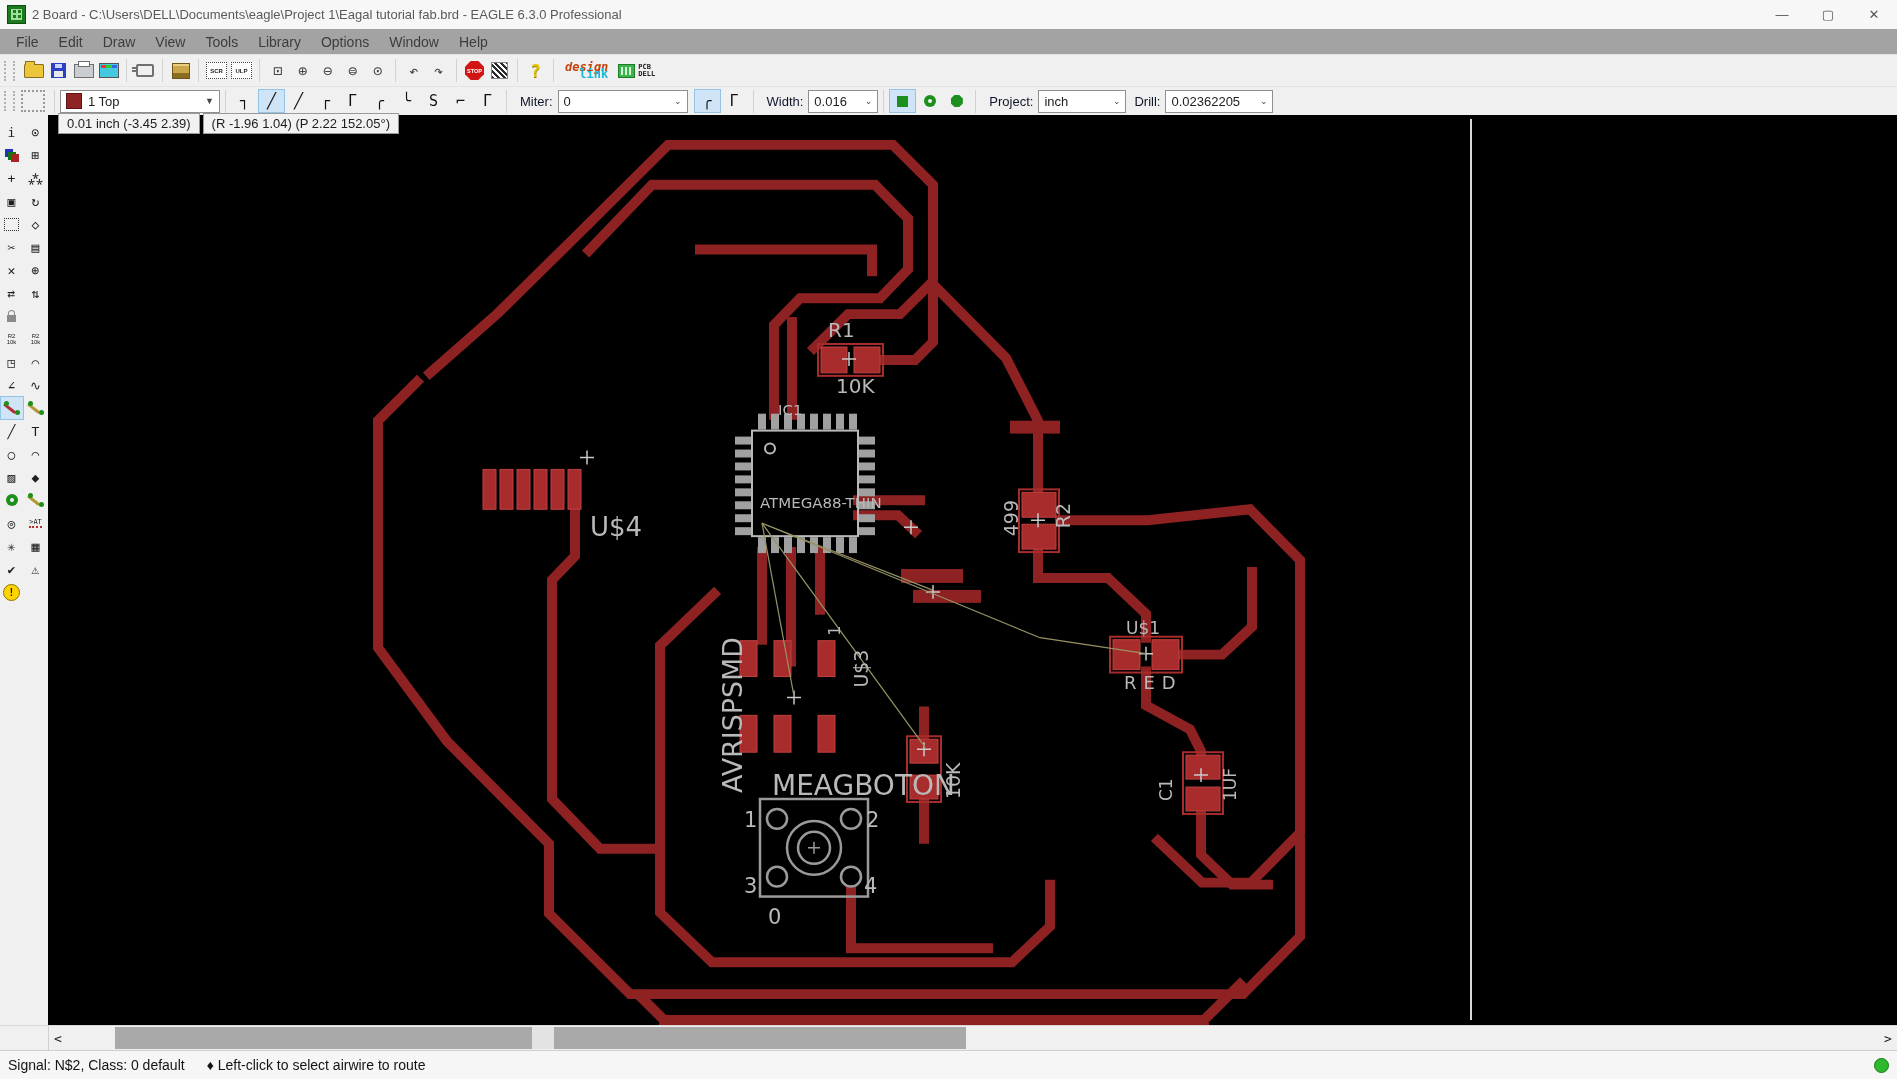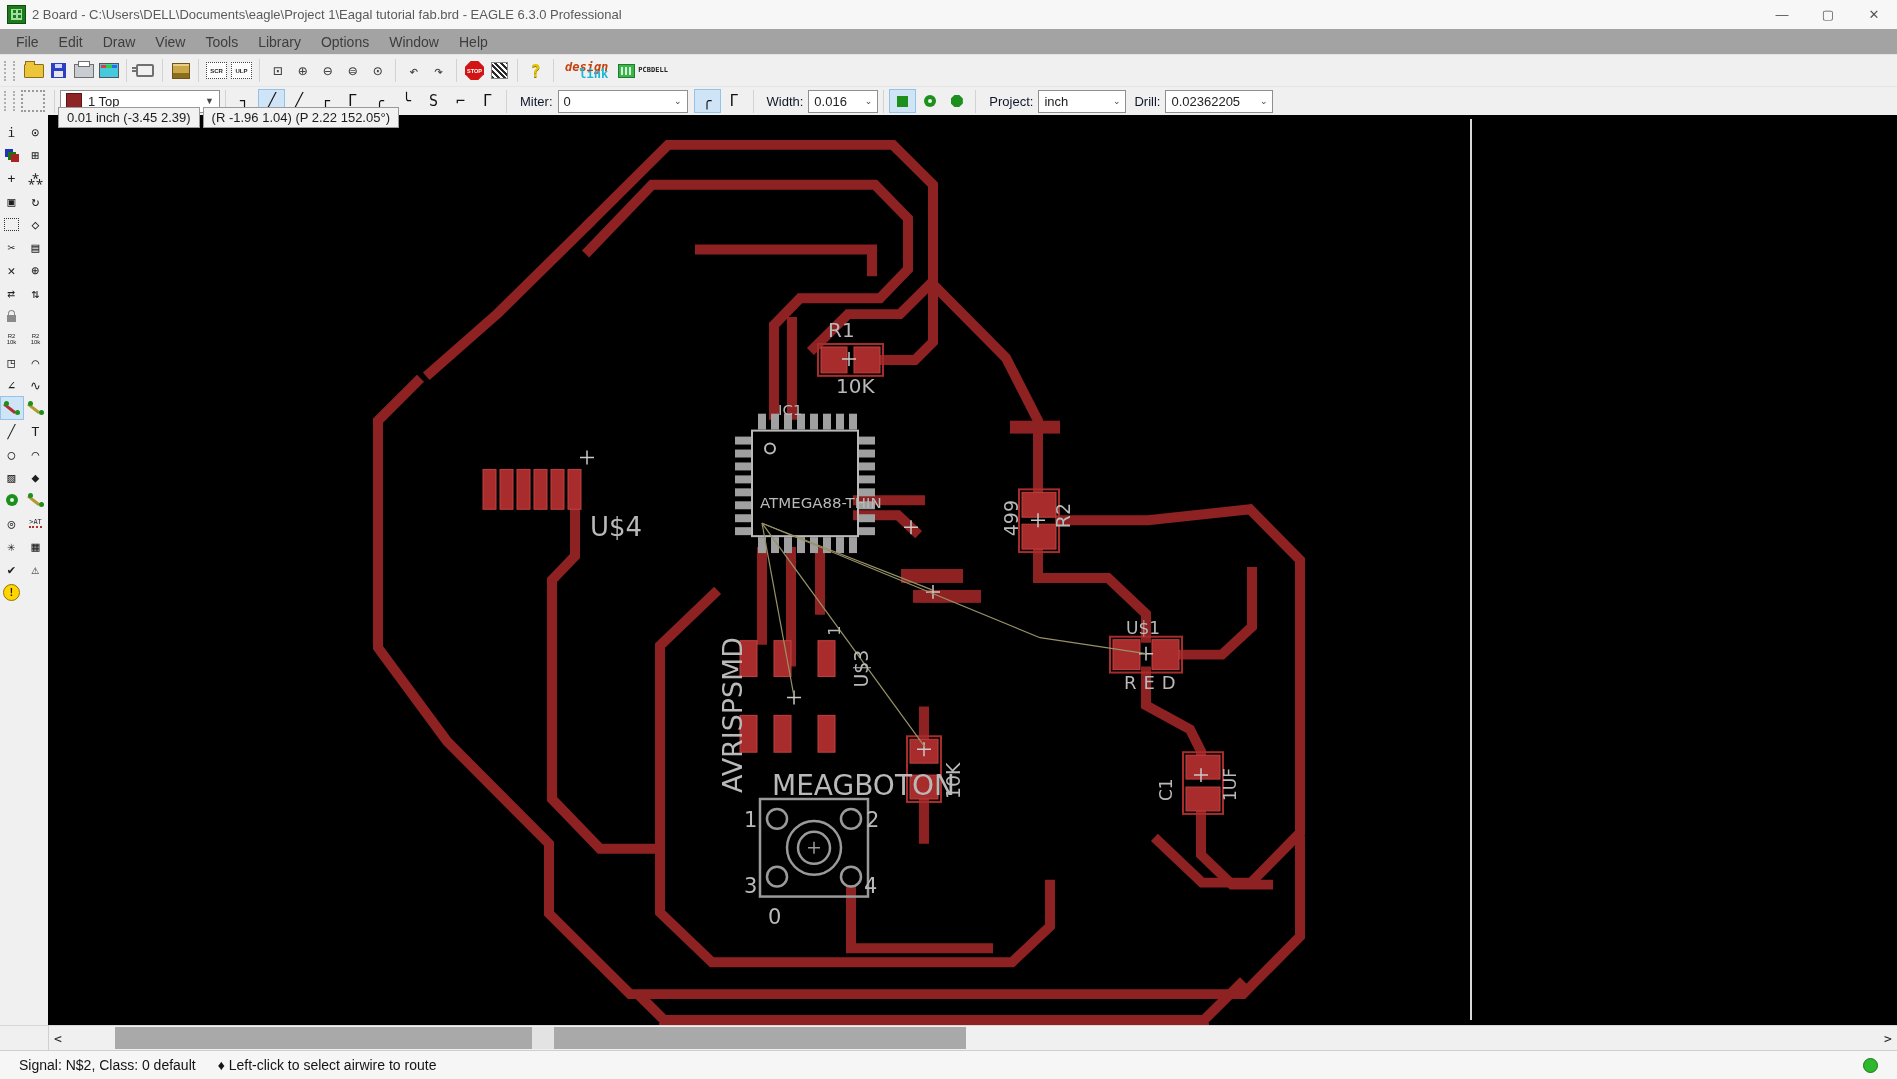--- a/index.html
+++ b/index.html
@@ -39,38 +39,38 @@
   .ic-doc{width:19px;height:15px;background:#fdfdfd;border:1px dotted #444;font-size:6px;font-weight:bold;color:#222;display:flex;align-items:center;justify-content:center;font-family:"Liberation Sans",sans-serif;}
   .ic-stop{width:19px;height:19px;background:#d31414;color:#fff;font-size:5.5px;font-weight:bold;display:flex;align-items:center;justify-content:center;clip-path:polygon(30% 0,70% 0,100% 30%,100% 70%,70% 100%,30% 100%,0 70%,0 30%);font-family:"Liberation Sans",sans-serif;}
   .ic-checker{width:15px;height:15px;background:repeating-linear-gradient(45deg,#2a2a2a 0 2px,#fff 2px 4px);border:1px solid #888;}
   .ic-help{color:#e7c400;font-weight:bold;font-size:17px;text-shadow:0 1px 0 #8a7700;}
   .brand-dl{display:flex;flex-direction:column;line-height:10px;margin:0 6px;}
   .brand-dl .d1{color:#c2410c;font-weight:bold;font-size:12px;font-style:italic;}
   .brand-dl .d2{color:#19b8d8;font-weight:bold;font-size:12px;margin-left:14px;margin-top:-3px;}
   .brand-pq{display:flex;align-items:center;gap:3px;margin:0 4px;}
   .brand-pq .chip{width:15px;height:12px;background:#39b54a;border:1px solid #1f7a2c;position:relative;}
   .brand-pq .chip::after{content:"";position:absolute;inset:2px;background:repeating-linear-gradient(90deg,#d6f5db 0 2px,transparent 2px 4px);}
-  .brand-pq .t{display:flex;flex-direction:row;font-size:7px;font-weight:bold;color:#222;line-height:7px;}
+  .brand-pq .t{display:flex;flex-direction:column;font-size:7px;font-weight:bold;color:#222;line-height:7px;}
 
   
   .parambar{height:28px;background:#f0f0f0;display:flex;align-items:center;border-top:1px solid #e4e4e4;flex:0 0 auto;font-size:13px;color:#222;}
   .gridbtn{width:20px;height:18px;border:2px dotted #9a9a9a;margin-right:4px;position:relative;}
   .combo{display:flex;align-items:center;background:#fff;border:1px solid #8f8f8f;height:21px;padding:0 5px;gap:6px;flex:0 0 auto;}
   .combo .chev{color:#444;font-size:9px;margin-left:auto;}
   .swatch{width:14px;height:14px;background:#8e2424;border:1px solid #5c1414;}
   .plabel{margin:0 5px 0 8px;color:#0f172a;}
   .pbtn{width:25px;height:22px;display:flex;align-items:center;justify-content:center;font-family:"DejaVu Sans Mono",monospace;font-size:15px;color:#111;border:1px solid transparent;flex:0 0 auto;}
   .pbtn.sel{background:#cfe5f7;border:1px solid #94c3e8;}
   .via-sq{width:11px;height:11px;background:#1d8f1d;}
   .via-ci{width:12px;height:12px;background:#1d8f1d;border-radius:50%;position:relative;}
   .via-ci::after{content:"";position:absolute;inset:4px;background:#f0f0f0;border-radius:50%;}
   .via-oc{width:12px;height:12px;background:#1d8f1d;clip-path:polygon(30% 0,70% 0,100% 30%,100% 70%,70% 100%,30% 100%,0 70%,0 30%);position:relative;}
 
   
-  .coordfloat{position:absolute;top:107px;left:58px;display:flex;gap:3px;z-index:6;}
+  .coordfloat{position:absolute;top:113px;left:58px;display:flex;gap:3px;z-index:6;}
   .coordbox{background:#f2f2f2;border:1px solid #9a9a9a;font-size:13px;color:#1c1c1c;padding:2px 8px;white-space:nowrap;}
 
   
   .main{flex:1 1 auto;display:flex;min-height:0;}
   .sidebar{width:48px;background:#f0f0f0;display:grid;grid-template-columns:23px 23px;gap:1px 1px;align-content:start;justify-content:center;padding-top:6px;flex:0 0 auto;}
   .stool{width:22px;height:22px;display:flex;align-items:center;justify-content:center;font-size:13px;color:#1e1e1e;font-family:"DejaVu Sans Mono",monospace;position:relative;}
   .stool.active{background:#cfe5f7;outline:1px solid #94c3e8;}
   .mini-layers{width:13px;height:13px;position:relative;}
   .mini-layers i{position:absolute;width:8px;height:8px;display:block;}
   .mini-layers i:nth-child(1){background:#2233bb;left:0;top:0;}
@@ -96,21 +96,21 @@
 
   
   .hscroll{height:24px;display:flex;background:#f0f0f0;border-top:1px solid #d8d8d8;flex:0 0 auto;position:relative;}
   .corner{width:48px;background:#f0f0f0;border-right:1px solid #cfcfcf;flex:0 0 auto;}
   .harrow{width:18px;display:flex;align-items:center;justify-content:center;color:#222;font-size:13px;flex:0 0 auto;font-family:"DejaVu Sans Mono",monospace;}
   .htrack{flex:1 1 auto;position:relative;background:#f0f0f0;}
   .hthumb{position:absolute;left:48px;width:851px;top:1px;bottom:1px;background:#a9a9a9;}
   .hpatch{position:absolute;left:465px;width:22px;top:1px;bottom:1px;background:#e3e3e3;}
 
   
-  .statusbar{height:28px;background:#f6f6f6;border-top:1px solid #cfcfcf;display:flex;align-items:center;padding:0 19px;font-size:14px;color:#141414;flex:0 0 auto;}
+  .statusbar{height:28px;background:#f6f6f6;border-top:1px solid #cfcfcf;display:flex;align-items:center;padding:0 8px;font-size:14px;color:#141414;flex:0 0 auto;}
   .status-hint{margin-left:22px;}
   .green-dot{margin-left:auto;width:13px;height:13px;border-radius:50%;background:#2db82d;border:1px solid #187a18;}
 </style>
 </head>
 <body>
 
 <div class="window">
 
   <div class="titlebar">
     <div class="appicon"></div>

